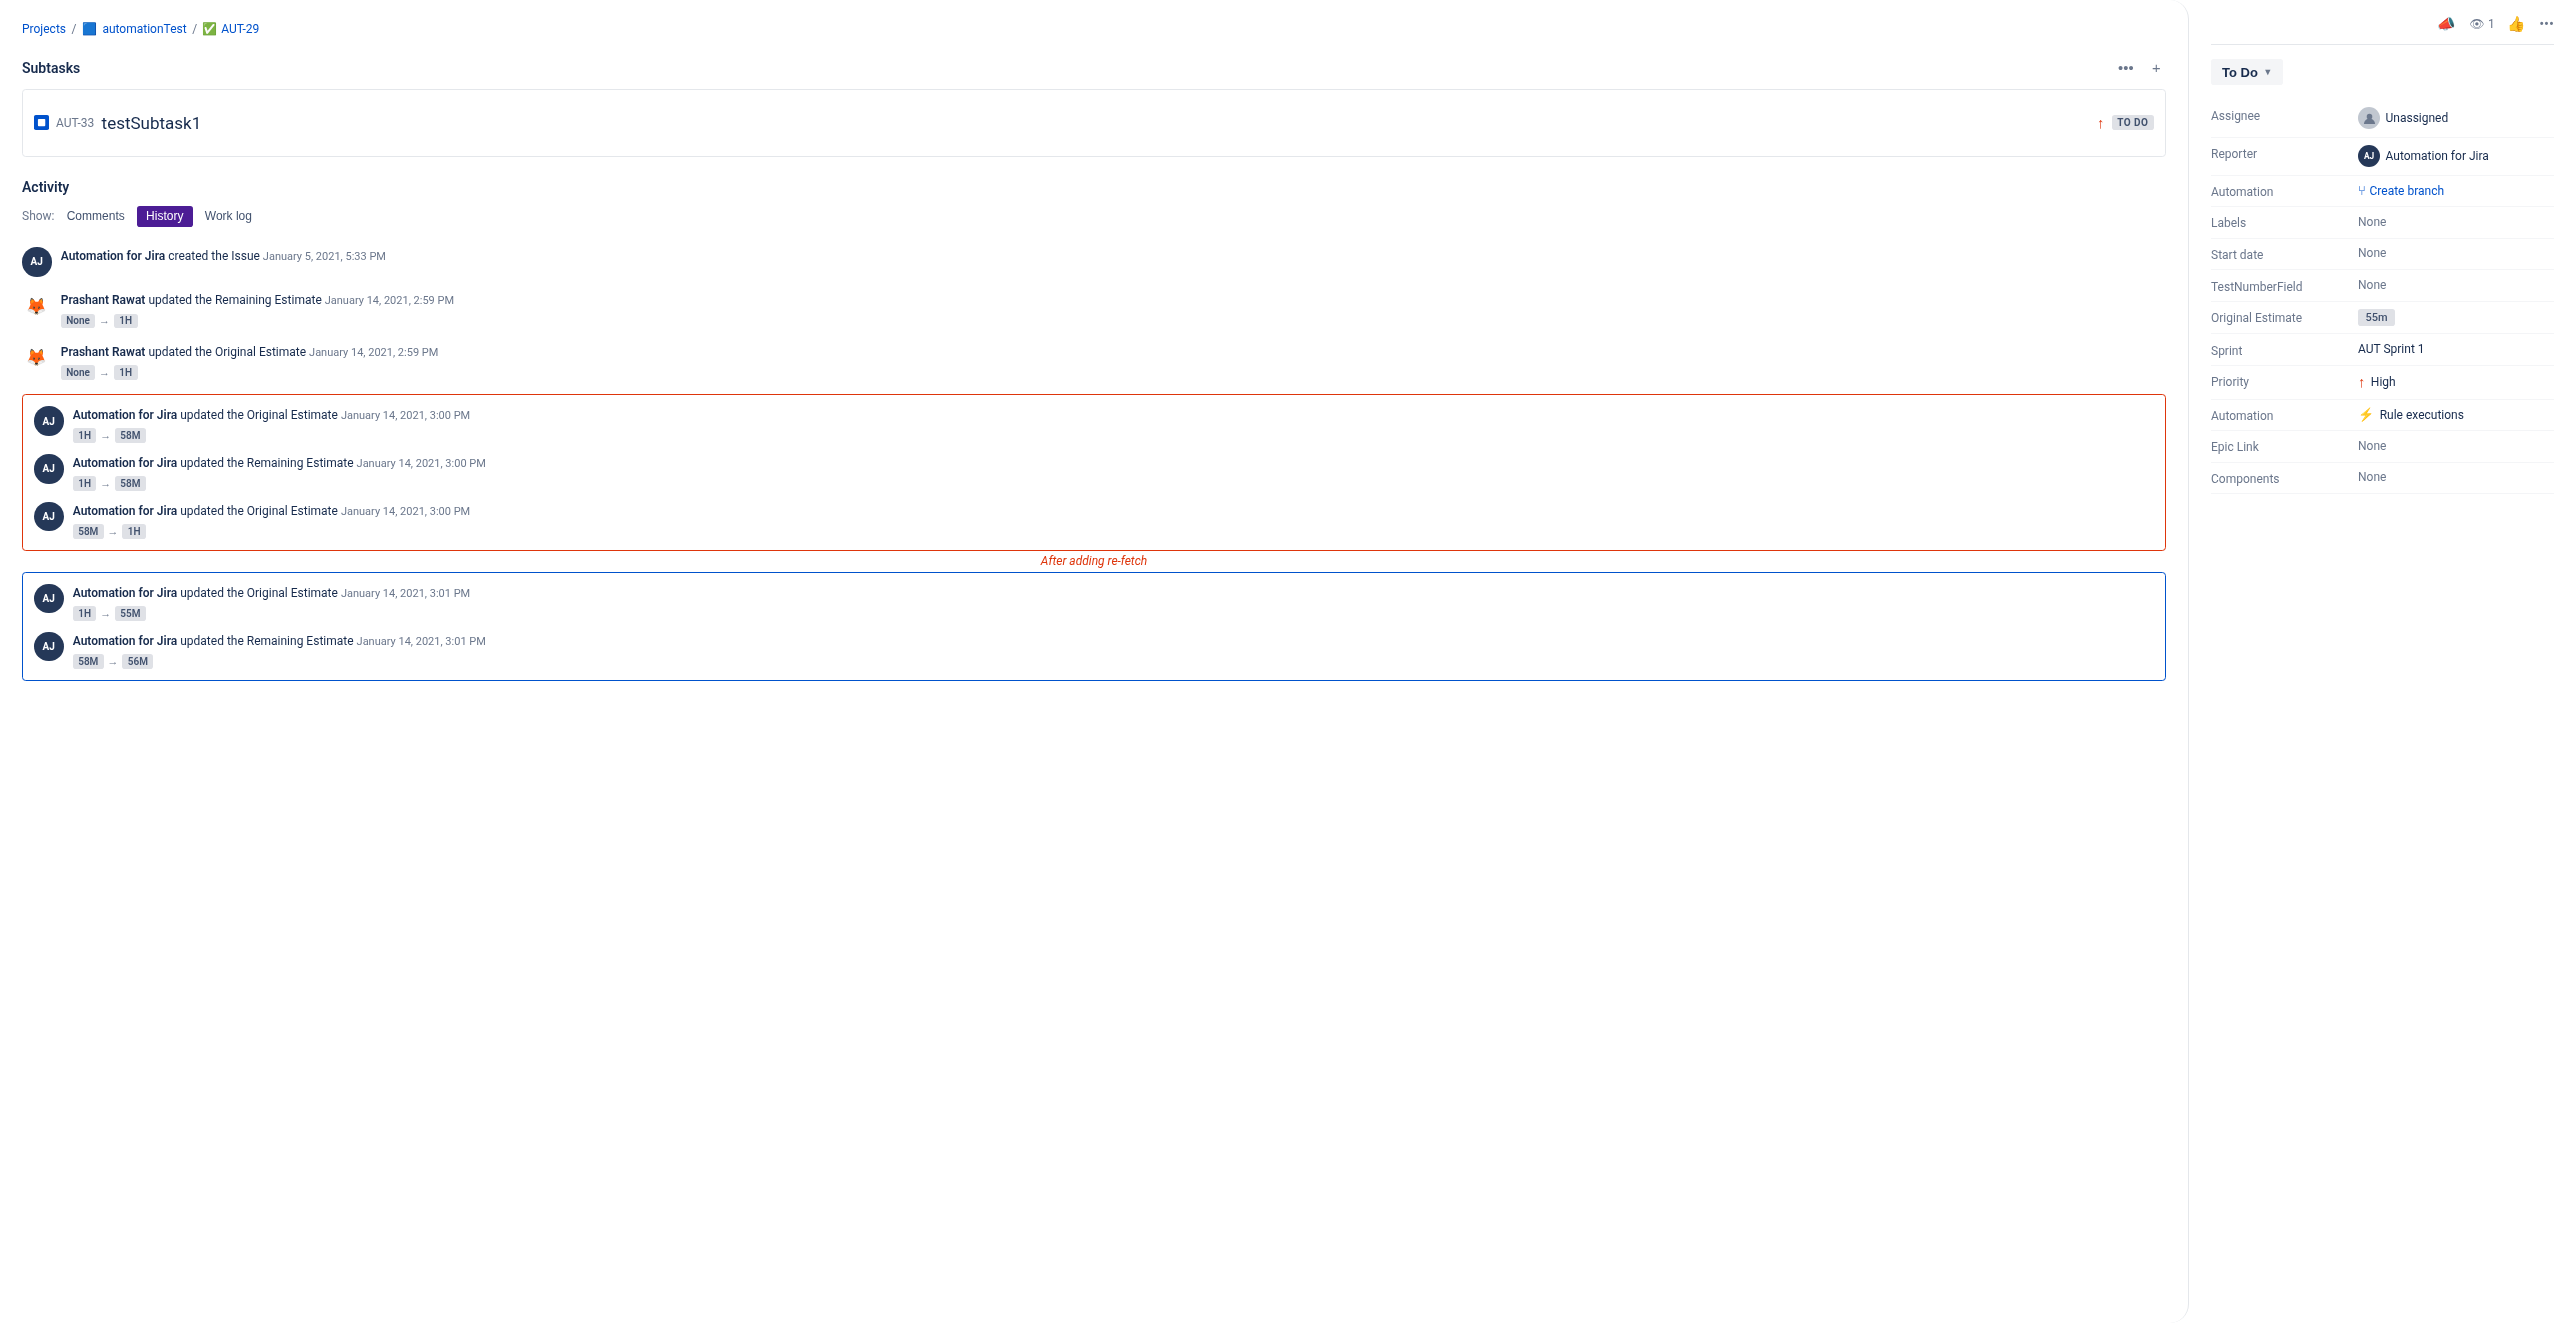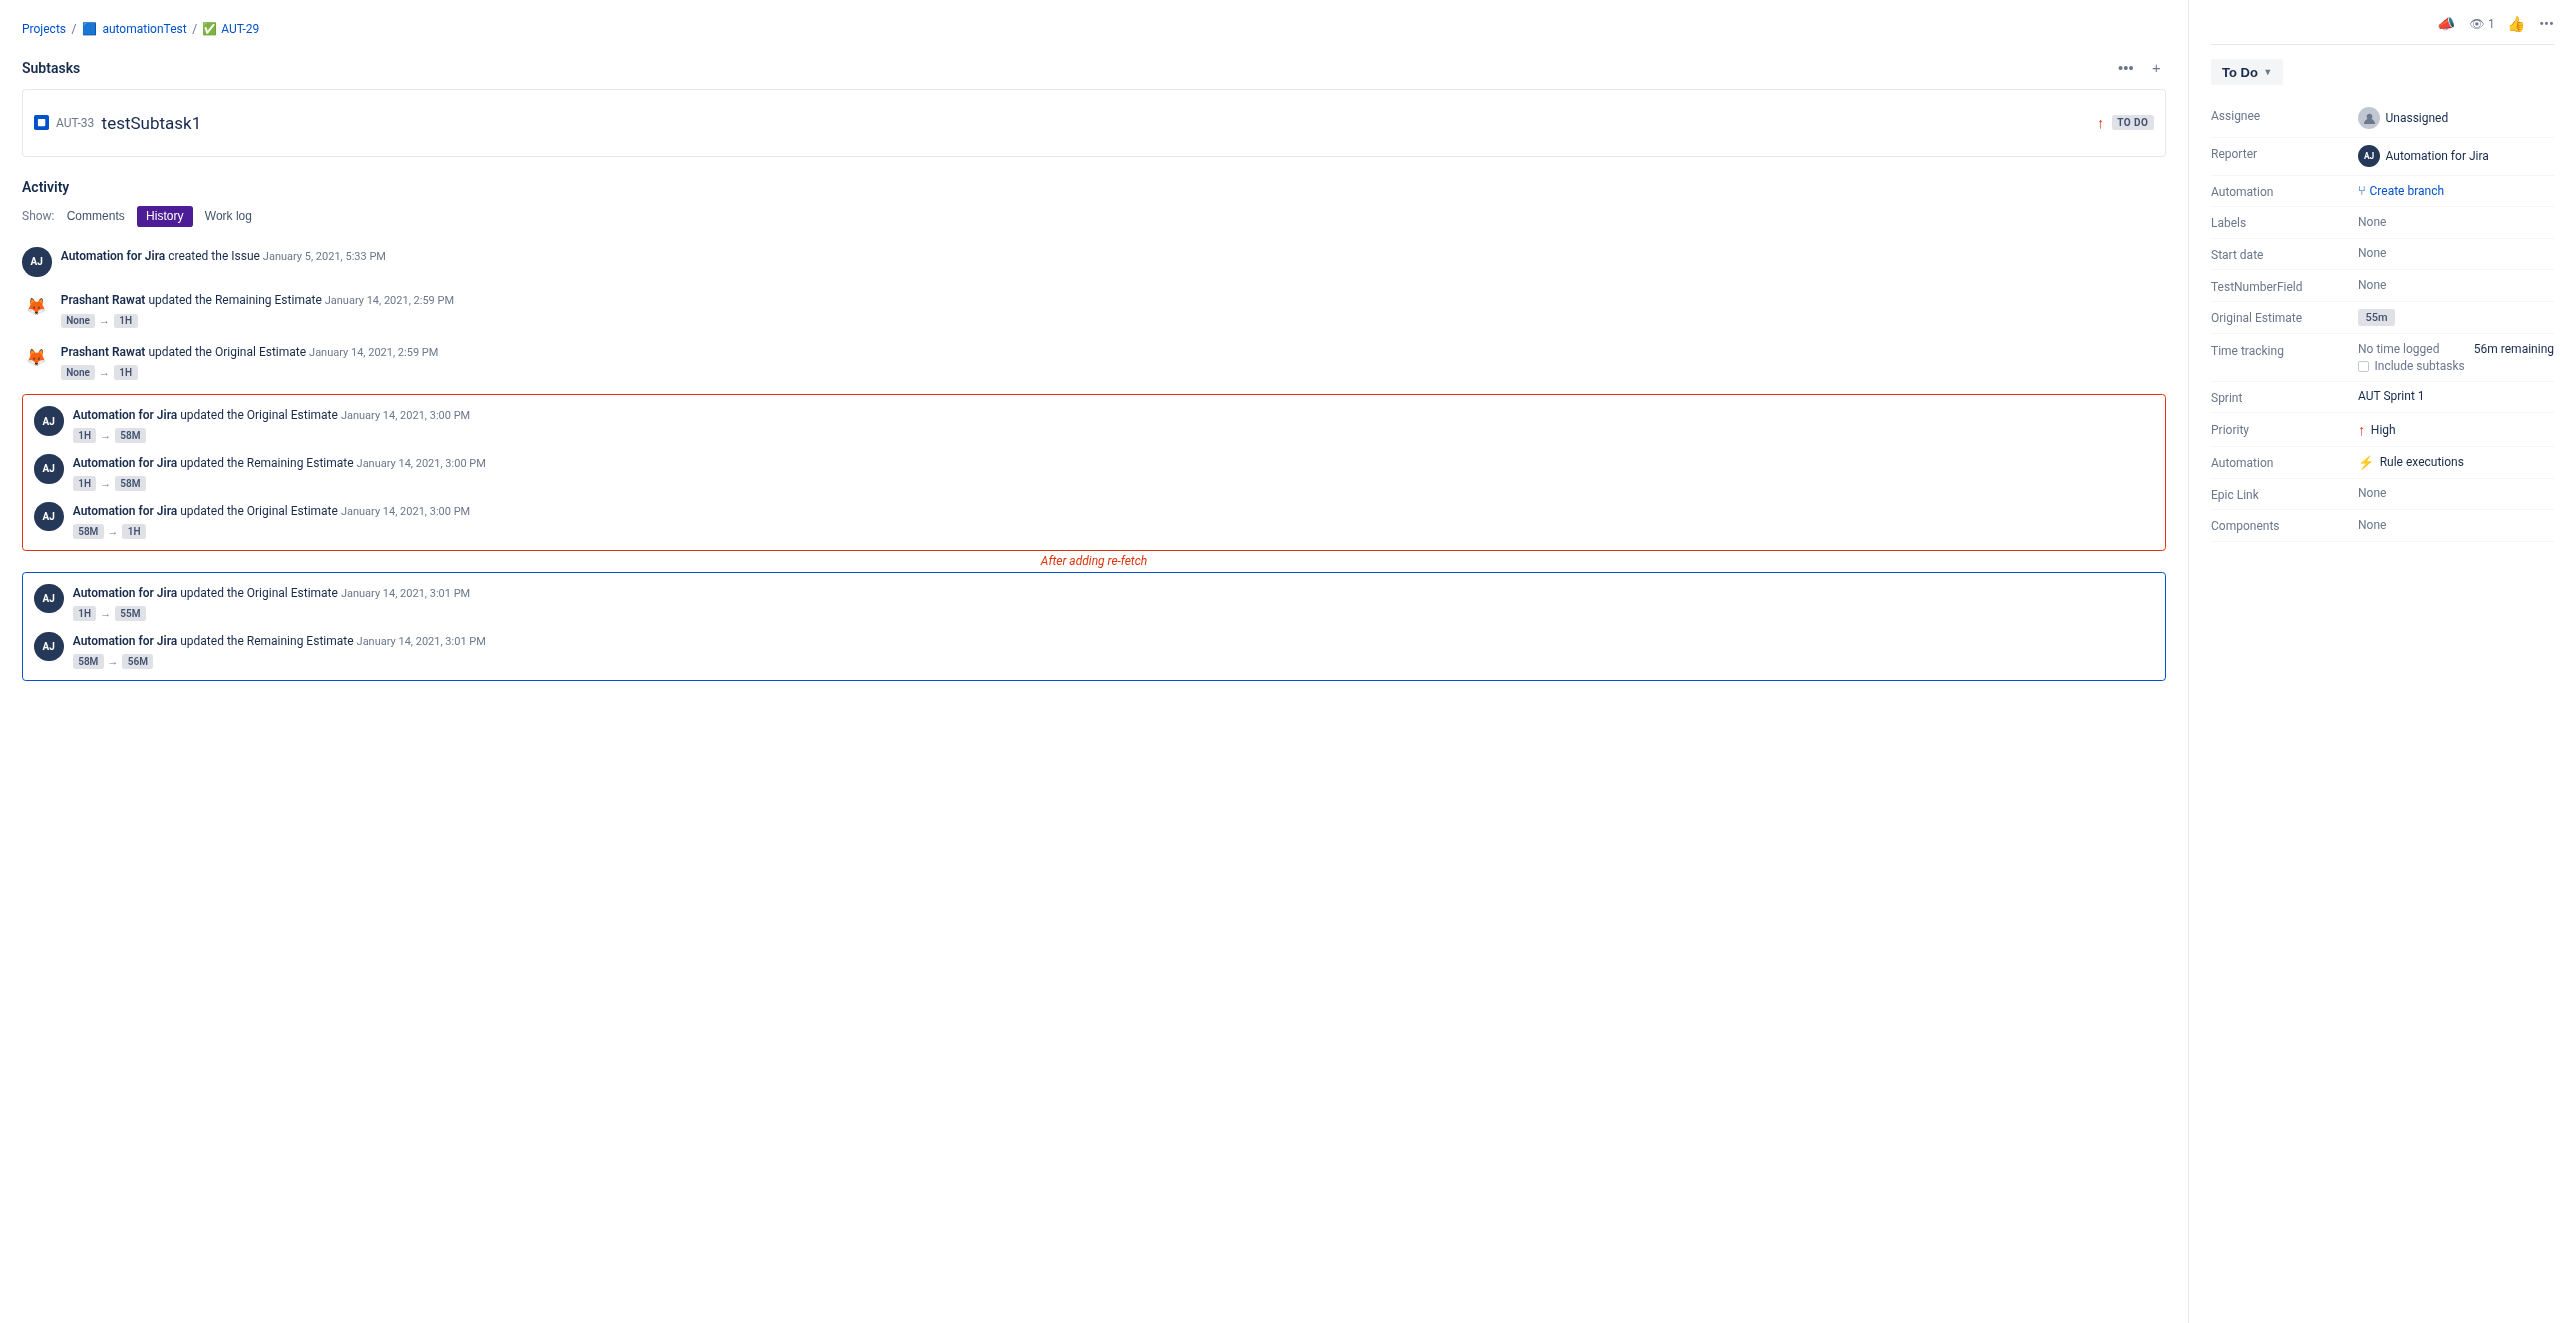--- a/index.html
+++ b/index.html
@@ -1,21 +1,21 @@
 <!DOCTYPE html>
 <html style="font-size:14.7px"><head>
   <meta charset="utf-8">
   <style>
     * { box-sizing: border-box; margin: 0; padding: 0; }
     body { font-family: -apple-system, BlinkMacSystemFont, 'Segoe UI', Roboto, sans-serif; background: #fff; font-size: 13px; color: #172b4d; }
     
     .page-container { display: flex; width: 100%; min-height: 100vh; }
     
     
-    .left-panel { flex: 1; padding: 14.7px 22px; border-right: 0.9px solid #e4e7eb; overflow-y: auto; }
+    .left-panel { flex: 1; padding: 14.7px 22px; border-right: 0.9px solid #e4e7eb; overflow-y: auto; border-radius: 19px; }
     
     
     .right-panel { width: 387px; padding: 14.7px 22px; overflow-y: auto; }
     
     
     .breadcrumb { display: flex; align-items: center; gap: 5.5px; font-size: 12px; color: #42526e; margin-bottom: 14.7px; padding: 7.4px 0; }
     .breadcrumb a { color: #0052cc; text-decoration: none; }
     .breadcrumb .sep { color: #6b778c; }
     .breadcrumb .issue-ref { display: flex; align-items: center; gap: 3.7px; color: #0052cc; }
     
@@ -332,33 +332,20 @@
       <div class="field-value muted">None</div>
     </div>
 
     <div class="field-row">
       <div class="field-label">Original Estimate</div>
       <div class="field-value">
         <span class="estimate-badge">55m</span>
       </div>
     </div>
 
-    <div class="field-row">
-      <div class="field-label">Time tracking</div>
-      <div class="time-tracking-container">
-        <div class="time-track-row">
-          <span>No time logged</span>
-          <span class="time-remaining">56m remaining</span>
-        </div>
-        <div class="include-subtasks">
-          <div class="checkbox"></div>
-          <span>Include subtasks</span>
-        </div>
-      </div>
-    </div>
 
     <div class="field-row">
       <div class="field-label">Sprint</div>
       <div class="field-value">AUT Sprint 1</div>
     </div>
 
     <div class="field-row">
       <div class="field-label">Priority</div>
       <div class="field-value">
         <div class="priority-high">

